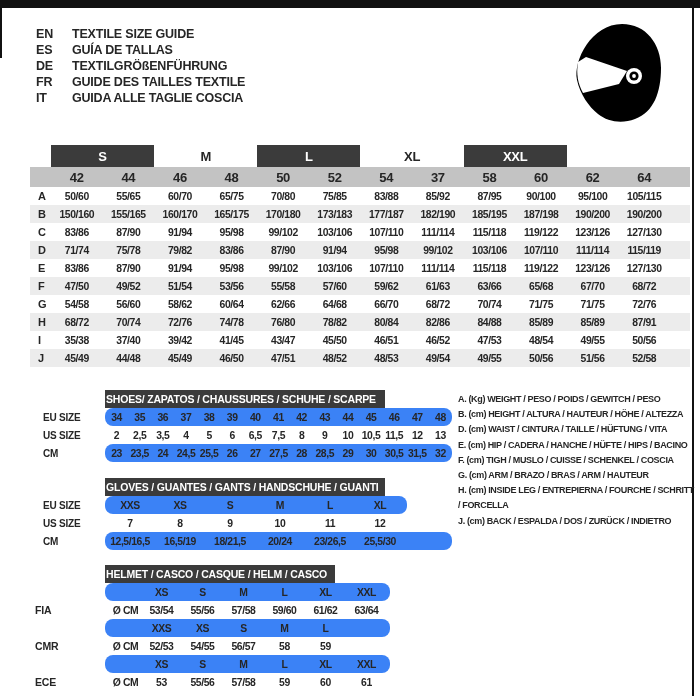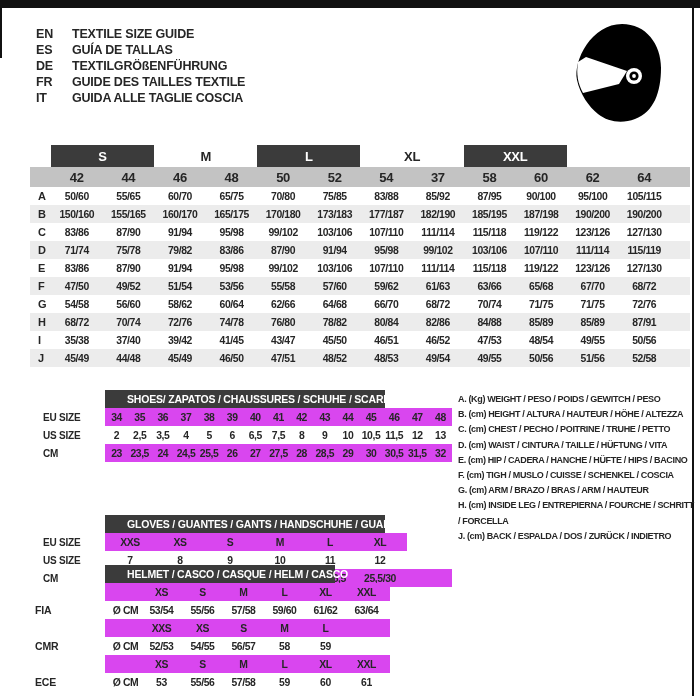--- a/index.html
+++ b/index.html
@@ -29,33 +29,33 @@
   .num-cell{text-align:center;font-size:13px;letter-spacing:-0.3px;}
   .t-row{height:18px;}
   .rows .t-row:nth-child(even){background:#ececec;}
   .row-letter{padding-left:8px;font-size:11px;}
   .val-cell{text-align:center;font-size:10.4px;letter-spacing:-0.4px;white-space:nowrap;}
   .contents{display:contents;}
 
   
   .section{position:absolute;left:105px;}
   .sec-head{height:18px;background:#3b3b3b;color:#fff;font-size:10.5px;letter-spacing:-0.2px;
-            display:flex;align-items:center;padding-left:22px;box-sizing:border-box;white-space:nowrap;text-align:right;}
+            display:flex;align-items:center;padding-left:1px;box-sizing:border-box;white-space:nowrap;text-align:right;}
   .sec-row{position:relative;height:18px;display:grid;align-items:center;}
-  .sec-row.gray{background:#d946ef;}
+  .sec-row.gray{background:#3b82f6;border-radius:8px;}
   .side-label{position:absolute;left:-62px;top:50%;transform:translateY(-50%);
               font-size:10px;letter-spacing:-0.2px;white-space:nowrap;}
   .s-cell{text-align:center;font-size:10.4px;letter-spacing:-0.4px;white-space:nowrap;}
 
   .shoes{top:390px;}
   .shoes .sec-head{width:280px;}
   .shoes .sec-row{width:347px;grid-template-columns:repeat(15,1fr);}
 
   .gloves{top:478px;}
-  .gloves .sec-head{width:280px;margin-top:37px;}
+  .gloves .sec-head{width:280px;}
   .gloves .sec-row{width:302px;grid-template-columns:repeat(6,50px);}
   .gloves .sec-row.cm{width:347px;}
 
   .helmet-sec{top:565px;}
   .helmet-sec .sec-head{width:230px;}
   .helmet-sec .sec-row{width:285px;grid-template-columns:36px repeat(6,41px);}
   .unit-cell{padding-left:5px;font-size:10.4px;letter-spacing:-0.4px;text-align:center;}
   .std-label{position:absolute;left:-70px;top:50%;transform:translateY(-50%);
              font-size:10.5px;letter-spacing:-0.2px;}
 
@@ -274,21 +274,20 @@
           <span class="s-cell">53</span><span class="s-cell">55/56</span><span class="s-cell">57/58</span><span class="s-cell">59</span><span class="s-cell">60</span><span class="s-cell">61</span></div>
         </div>
       </div>
       </div>
   </div>
 
   <div class="legend">
 
   <div class="legend-line">A. (Kg) WEIGHT / PESO / POIDS / GEWITCH / PESO</div>
       <div class="legend-line">B. (cm) HEIGHT / ALTURA / HAUTEUR / HÖHE / ALTEZZA</div>
-      <div class="legend-line">C. (cm) CHEST / PECHO / POITRINE / TRUHE / PETTO</div>
       <div class="legend-line">D. (cm) WAIST / CINTURA / TAILLE / HÜFTUNG / VITA</div>
       <div class="legend-line">E. (cm) HIP / CADERA / HANCHE / HÜFTE / HIPS / BACINO</div>
       <div class="legend-line">F. (cm) TIGH / MUSLO / CUISSE / SCHENKEL / COSCIA</div>
       <div class="legend-line">G. (cm) ARM / BRAZO / BRAS / ARM / HAUTEUR</div>
       <div class="legend-line">H. (cm) INSIDE LEG / ENTREPIERNA / FOURCHE / SCHRITT / FORCELLA</div>
       <div class="legend-line">J. (cm) BACK / ESPALDA / DOS / ZURÜCK / INDIETRO</div>
     </div>
 </div>
 
 </body></html>

